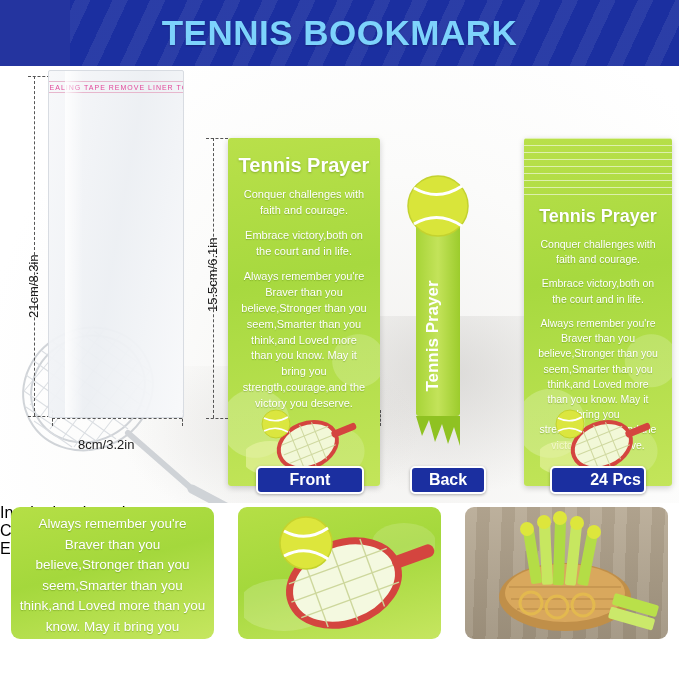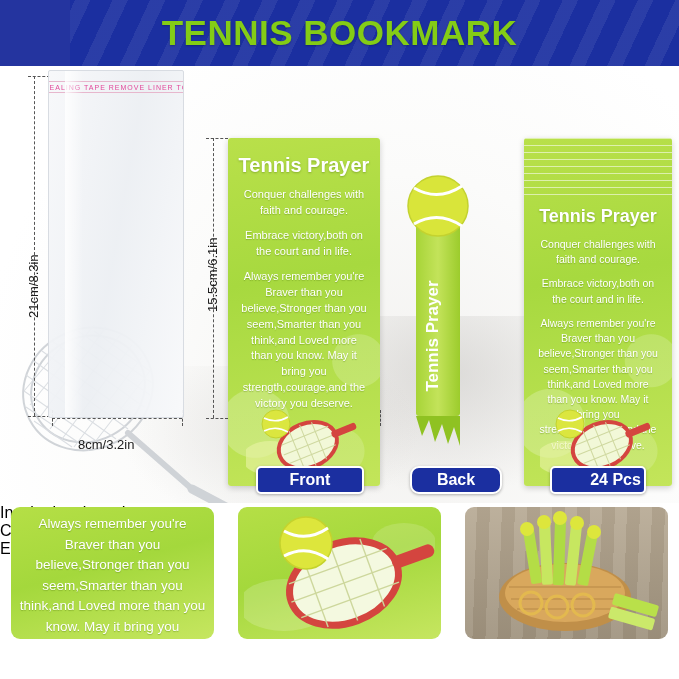--- a/index.html
+++ b/index.html
@@ -23,21 +23,21 @@
     background:
       repeating-linear-gradient(115deg, rgba(255,255,255,0.07) 0 14px, rgba(255,255,255,0) 14px 34px);
   }
   .header .corner {
     position:absolute; left:0; top:0; width:70px; height:66px;
     background:#24349f;
   }
   .header-title {
     position:absolute; left:0; top:0; width:679px; height:66px;
     display:flex; align-items:center; justify-content:center;
-    color:#84cc16; font-size:35px; font-weight:bold; letter-spacing:0.5px;
+    color:#7dd3fc; font-size:35px; font-weight:bold; letter-spacing:0.5px;
     text-shadow:0 1px 2px rgba(0,0,0,0.25);
   }
 
   
   .stage {
     position:absolute; left:0; top:66px; width:679px; height:437px;
     background:#ffffff;
     overflow:hidden;
   }
   
@@ -157,21 +157,21 @@
   }
   .pill {
     position:absolute; top:0; height:28px;
     background:#1b2fa0; border:2px solid #ffffff;
     border-radius:5px;
     color:#ffffff; font-size:16px; font-weight:bold;
     display:flex; align-items:center; justify-content:center;
     box-shadow:0 1px 3px rgba(0,0,0,0.3);
   }
   #pill-front { left:256px; width:108px; }
-  #pill-back  { left:410px; width:92px;border-radius:9px; }
+  #pill-back  { left:410px; width:76px; }
   #pill-qty   { left:550px; width:96px;padding-left:35px; }
 
   
   .bottom {
     position:absolute; left:0; top:504px; width:679px; height:175px;
     background:#ffffff;
   }
   .panel { position:absolute; top:3px; width:203px; height:132px; border-radius:9px; overflow:hidden; }
   #panel-1 { left:11px; }
   #panel-2 { left:238px; }

